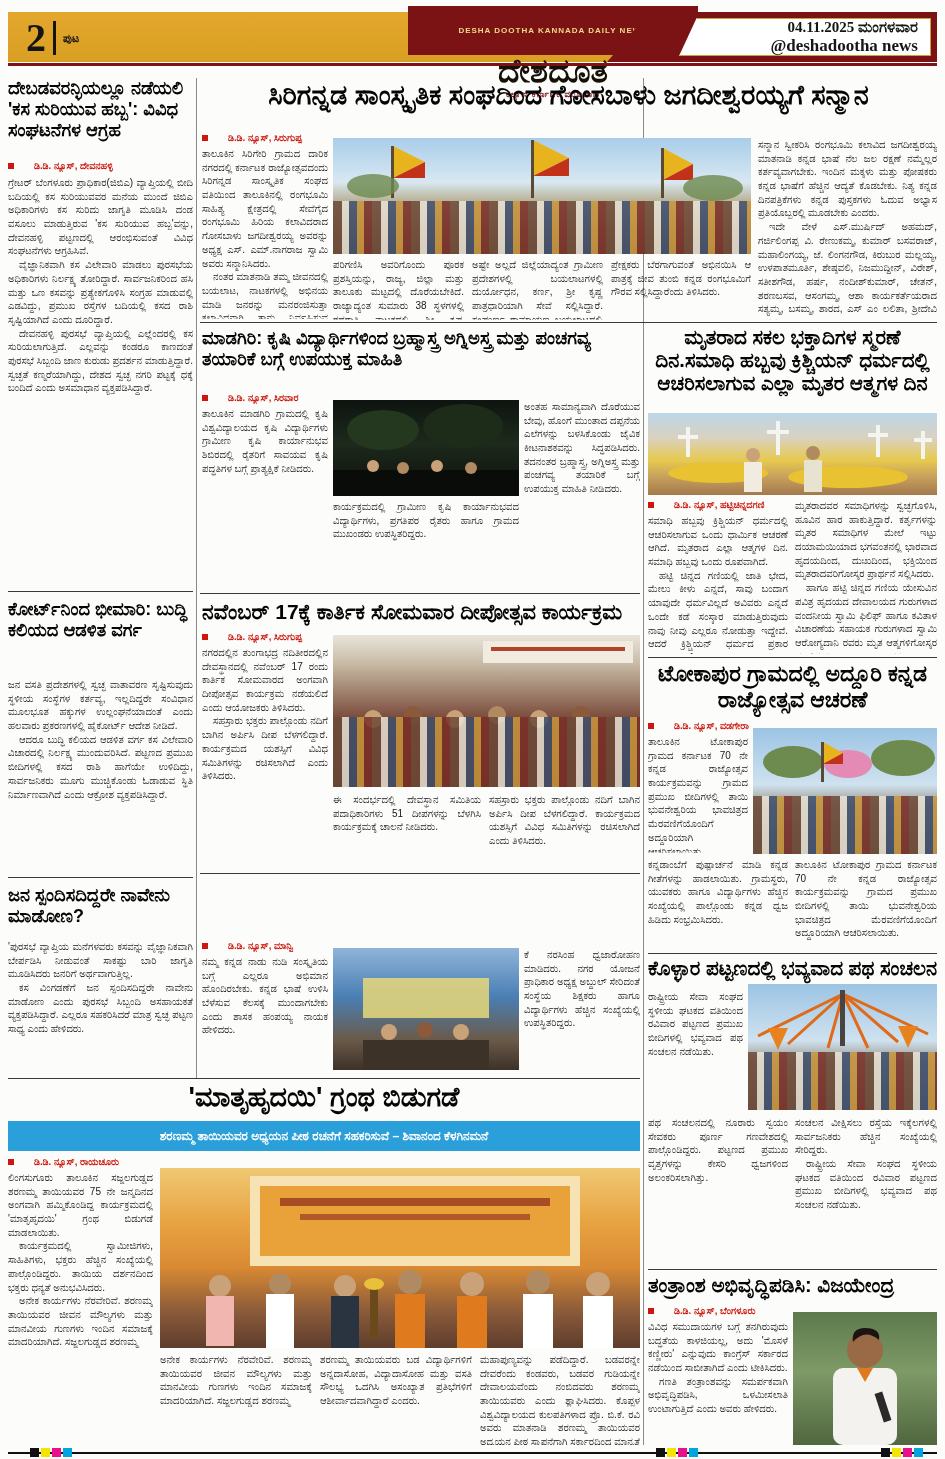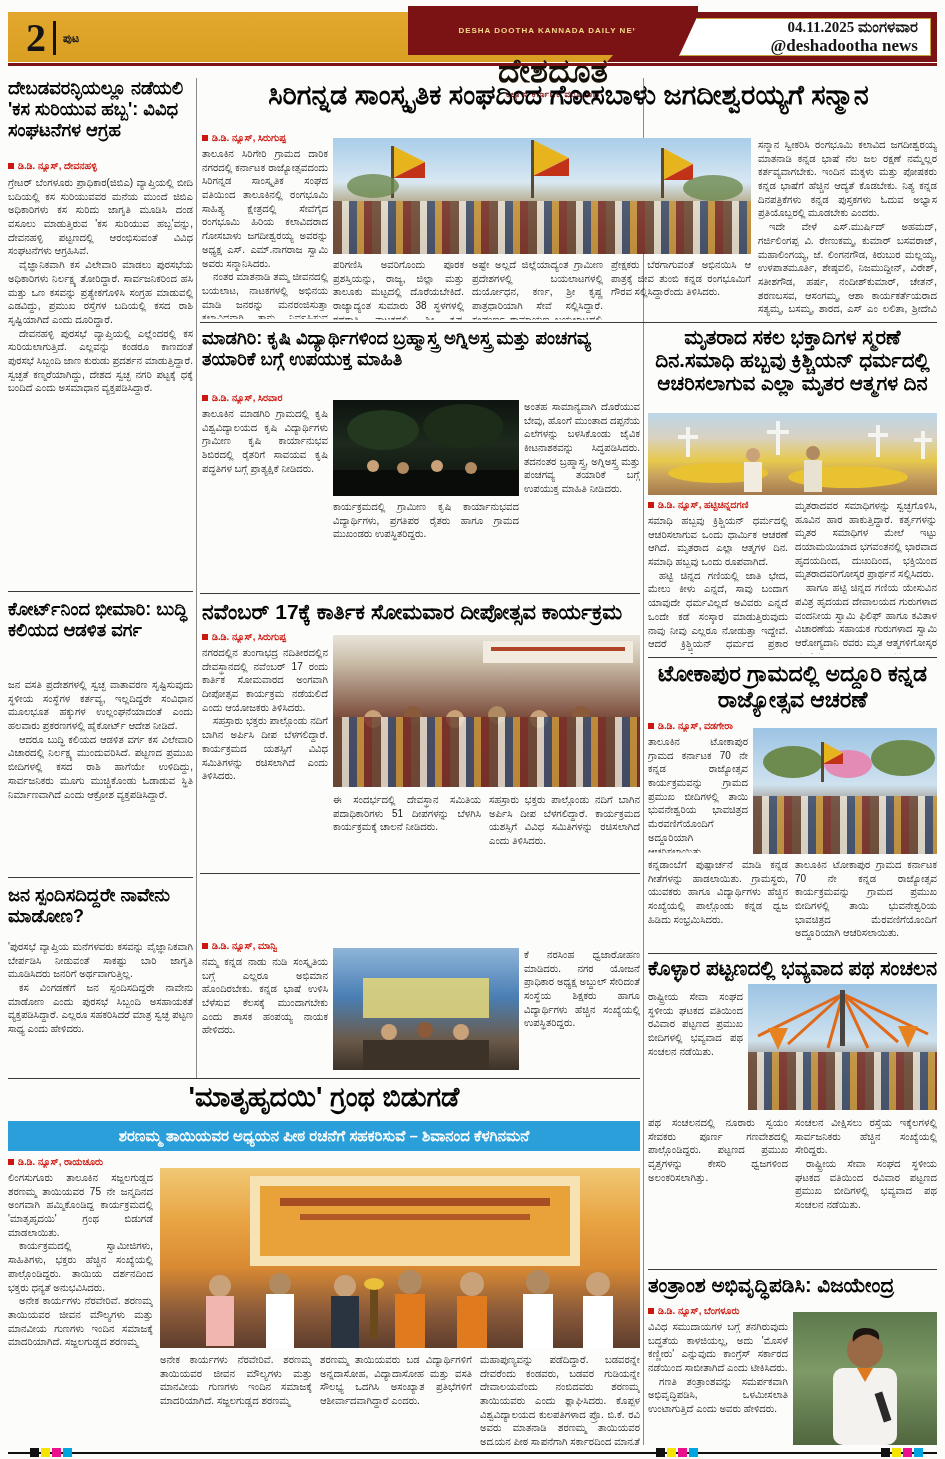--- a/index.html
+++ b/index.html
@@ -4,42 +4,42 @@
 <style>
   * { margin:0; padding:0; box-sizing:border-box; }
   body { background:#e8e8e4; font-family:"Liberation Sans", sans-serif; }
   .page { position:relative; width:945px; height:1459px; background:#fcfcfa; margin:0 auto; overflow:hidden; }
   .abs { position:absolute; }
   .hl { font-weight:700; color:#050505; line-height:1.16; overflow:hidden; }
   .tc { text-align:center; }
   .bd { font-size:10px; line-height:1.37; text-align:justify; color:#181818; overflow:hidden; }
   .bd p { text-indent:11px; }
   .bd p:first-child { text-indent:0; }
-  .byl { font-size:9.5px; font-weight:700; color:#cc170e; display:flex; align-items:center; gap:4px; overflow:hidden; white-space:nowrap; }
+  .byl { font-size:9.5px; font-weight:700; color:#cc170e; display:flex; align-items:center; gap:20px; overflow:hidden; white-space:nowrap; }
   .sq { width:6px; height:6px; background:#cc170e; flex:0 0 auto; }
   .vline { width:1px; background:#8a8a86; }
   .hline { height:1px; background:#3a3a38; }
   .photo { overflow:hidden; position:absolute; }
   .photo svg { position:absolute; inset:0; width:100%; height:100%; }
 
   
   .mast { background:linear-gradient(180deg,#e2a72c,#d99f23); }
   .mast-rule { background:#7b1214; }
   .pageno { font-family:"Liberation Serif", serif; font-weight:700; font-size:40px; color:#141414; line-height:1; }
   .pgbar { width:3px; height:34px; background:#141414; }
   .pglbl { font-size:11px; font-weight:700; color:#141414; }
   .mast-top { background:#7b1214; color:#f2d98a; font-size:8px; font-weight:700; letter-spacing:1px; text-align:center; padding:20px 10px; white-space:nowrap; }
   .logo { font-family:"Liberation Serif", serif; font-weight:700; font-size:33px; color:#171006; line-height:1.02; white-space:nowrap; }
   .tagline { font-size:8.5px; font-weight:700; color:#7b1214; letter-spacing:1px; white-space:nowrap; }
   .dateband { background:#7b1214; clip-path:polygon(13% 0, 100% 0, 100% 100%, 0 100%); }
   .datebox { background:#ffffff; border:1px solid #caa23a; clip-path:polygon(7% 0, 100% 0, 100% 100%, 0 100%); display:flex; flex-direction:column; justify-content:center; align-items:flex-end; padding:3px 12px; }
   .dateline { font-family:"Liberation Serif", serif; font-weight:700; font-size:15px; color:#161616; white-space:nowrap; }
   .handle { font-family:"Liberation Serif", serif; font-weight:700; font-size:17px; color:#161616; white-space:nowrap; }
 
-  .subhead-blue { background:#2b9fd9; color:#ffffff; font-weight:700; font-size:15px; display:flex; align-items:center; justify-content:center; white-space:nowrap; overflow:hidden; }
+  .subhead-blue { background:#2b9fd9; color:#ffffff; font-weight:700; font-size:12px; display:flex; align-items:center; justify-content:center; white-space:nowrap; overflow:hidden; }
 
   
   .ph-sky { background:linear-gradient(180deg,#a9cde9 0%,#d8e8f2 38%,#bdb9a2 52%,#93785d 78%,#6e5946 100%); }
   .ph-dark { background:linear-gradient(180deg,#0e1410 0%,#1d2a1c 45%,#0b0d0a 100%); }
   .ph-hall { background:linear-gradient(180deg,#e9e4da 0%,#c9bda8 18%,#7a4a3a 55%,#4a2e26 100%); }
   .ph-stage { background:linear-gradient(180deg,#f0c873 0%,#e8a342 30%,#d98a33 55%,#8a5a3a 80%,#5e3d2c 100%); }
   .ph-cem { background:linear-gradient(180deg,#bcd6e8 0%,#d9d2c2 30%,#e7c94d 58%,#caa45e 76%,#a3794c 100%); }
   .ph-blue { background:linear-gradient(180deg,#8fb4d8 0%,#4a7fb5 40%,#6a5a4a 75%,#3c3228 100%); }
   .ph-street { background:linear-gradient(180deg,#9cc4e4 0%,#cfe2ef 45%,#9a9186 62%,#6b6258 100%); }
   .ph-green { background:linear-gradient(180deg,#5d7a4e 0%,#7e9a66 45%,#50663f 100%); }

